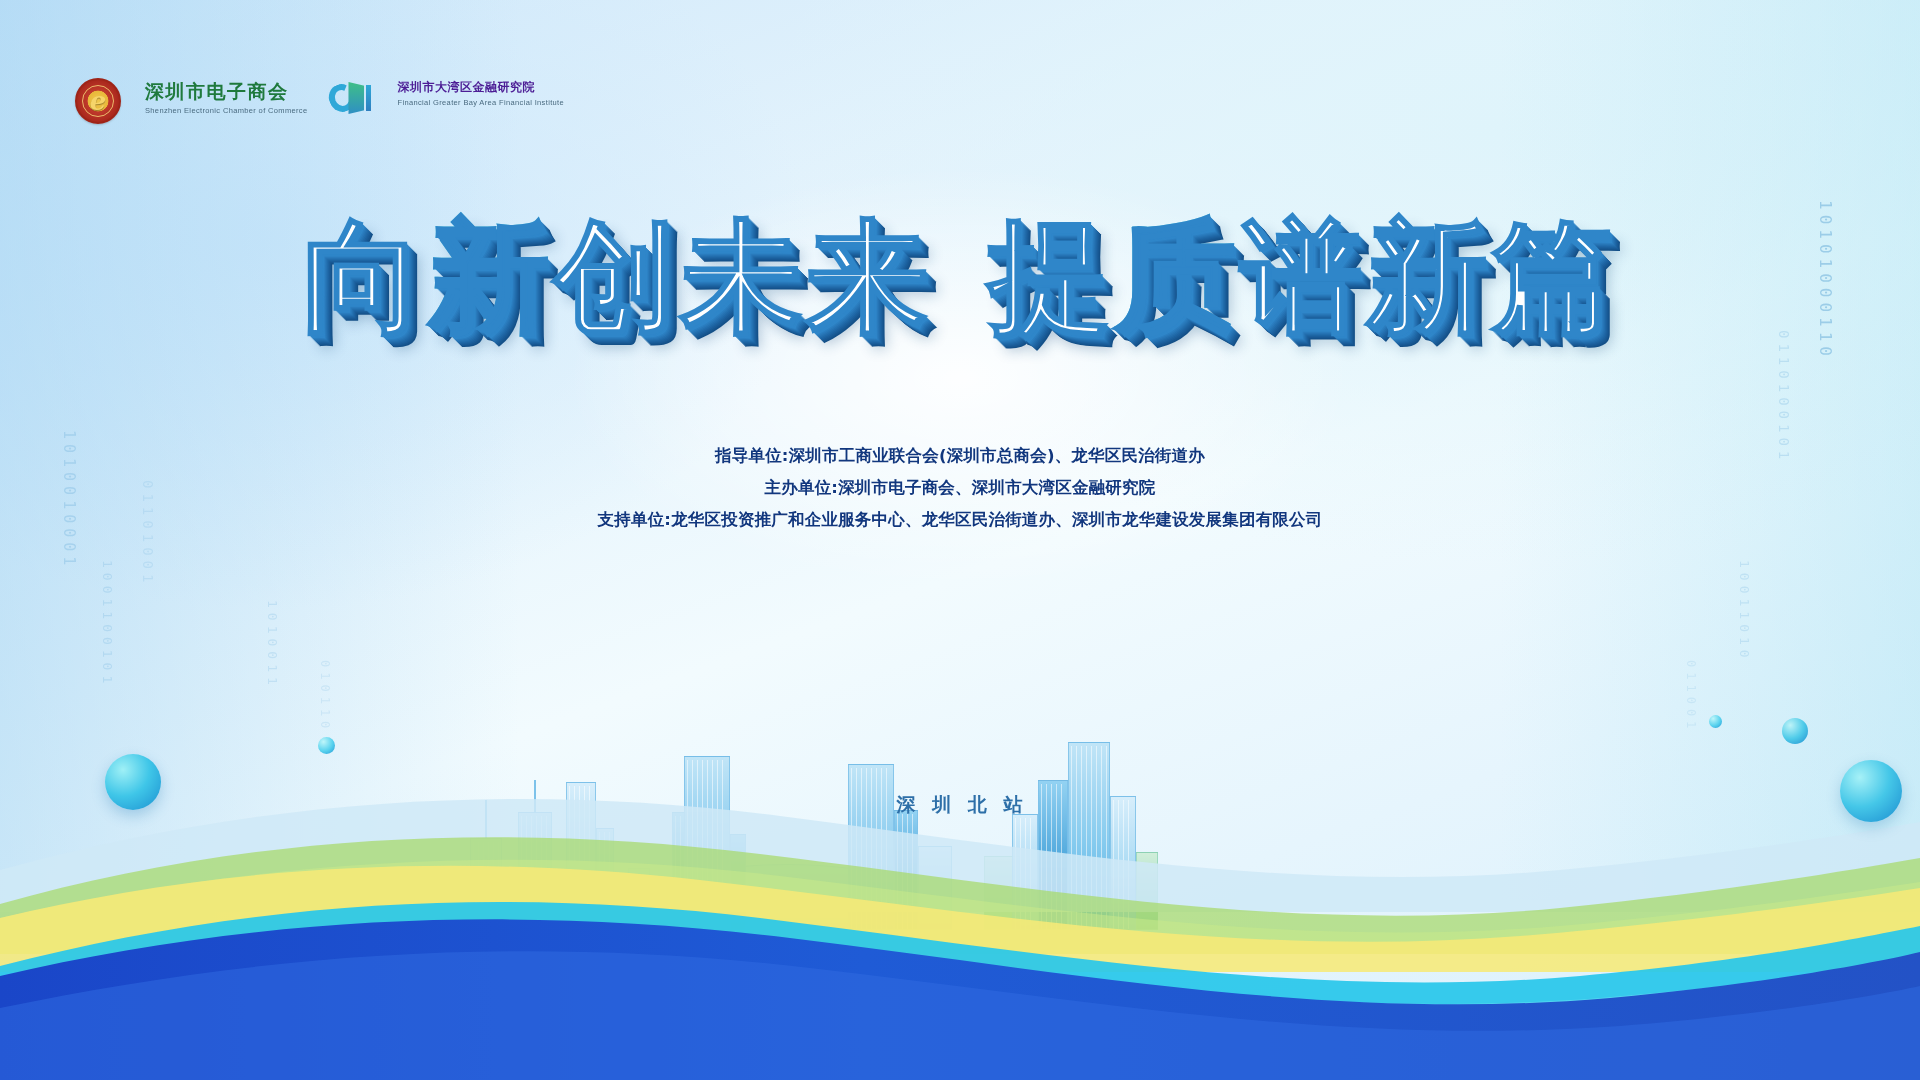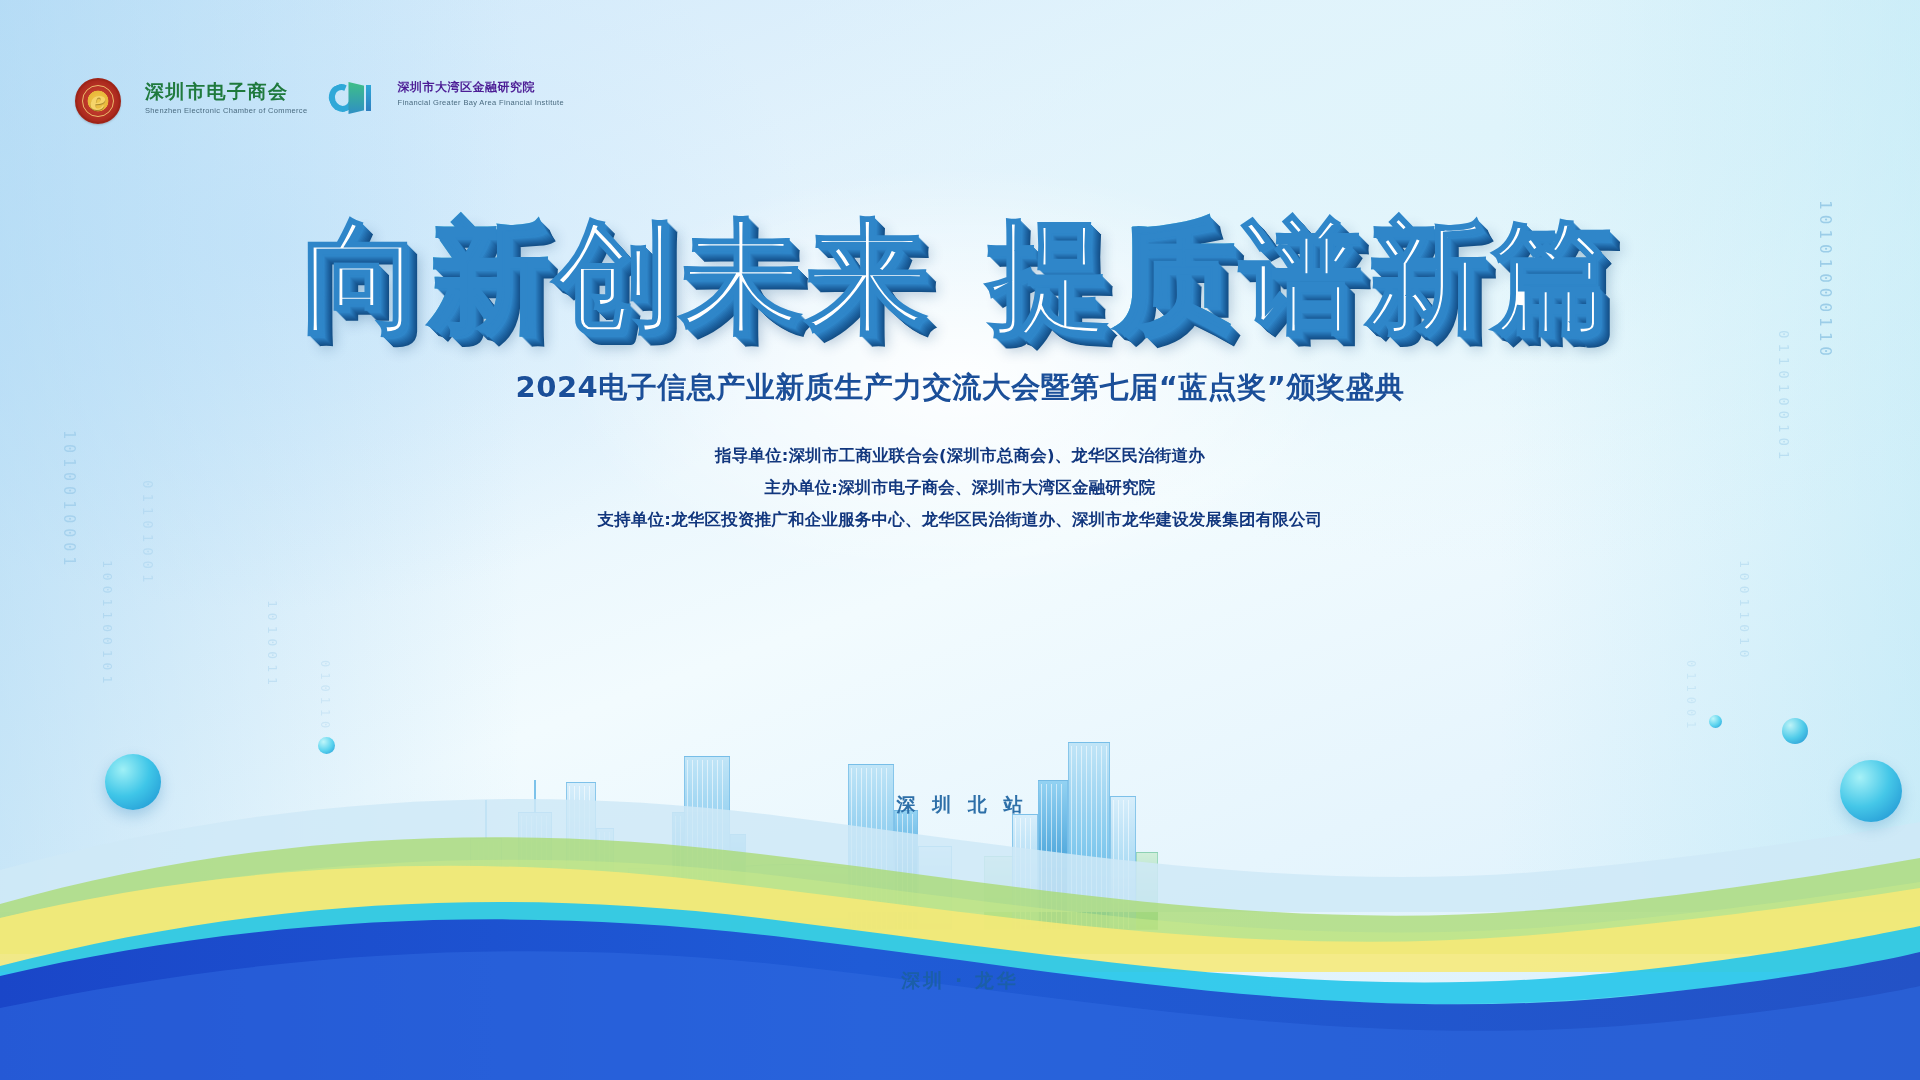--- a/index.html
+++ b/index.html
@@ -255,21 +255,20 @@
         <div class="logo-en">Financial Greater Bay Area Financial Institute</div>
       </div>
     </div>
 
   </div>
 
   <div class="title-wrap">
     <div class="title" id="title-host"><span class="ch">向</span><span class="ch accent">新</span><span class="ch">创</span><span class="ch">未</span><span class="ch">来</span><span class="gap"></span><span class="ch">提</span><span class="ch accent">质</span><span class="ch">谱</span><span class="ch">新</span><span class="ch">篇</span></div>
   </div>
 
-  <div class="subtitle">2024电子信息产业新质生产力交流大会暨第七届“蓝点奖”颁奖盛典</div>
 
   <div class="orgs">
     <div class="org-line">指导单位:深圳市工商业联合会(深圳市总商会)、龙华区民治街道办</div>
     <div class="org-line">主办单位:深圳市电子商会、深圳市大湾区金融研究院</div>
     <div class="org-line">支持单位:龙华区投资推广和企业服务中心、龙华区民治街道办、深圳市龙华建设发展集团有限公司</div>
   </div>
 
   <div class="skyline">
 
     <div class="spire" style="left:485px;height:130px;"></div>
@@ -361,21 +360,20 @@
           <stop offset="0%" stop-color="#1a46c8"></stop>
           <stop offset="45%" stop-color="#1f5bd6"></stop>
           <stop offset="100%" stop-color="#2352c6"></stop>
         </linearGradient>
       </defs>
       <path d="M0,96 C240,40 500,22 790,58 C1070,92 1330,142 1610,118 C1760,104 1870,84 1920,72 L1920,200 L0,200 Z" fill="url(#deepblue)"></path>
       <path d="M0,128 C260,74 520,54 810,88 C1090,120 1340,166 1620,146 C1770,134 1875,116 1920,106 L1920,200 L0,200 Z" fill="#2f6ae0" opacity="0.55"></path>
     </svg>
   </div>
 
-  <div class="bottom-caption">深圳 · 龙华</div>
 
   <div class="sphere s1"></div>
   <div class="sphere s2"></div>
   <div class="sphere s3"></div>
   <div class="sphere s4"></div>
   <div class="sphere s5"></div>
 
 </div>
 
 </body></html>

